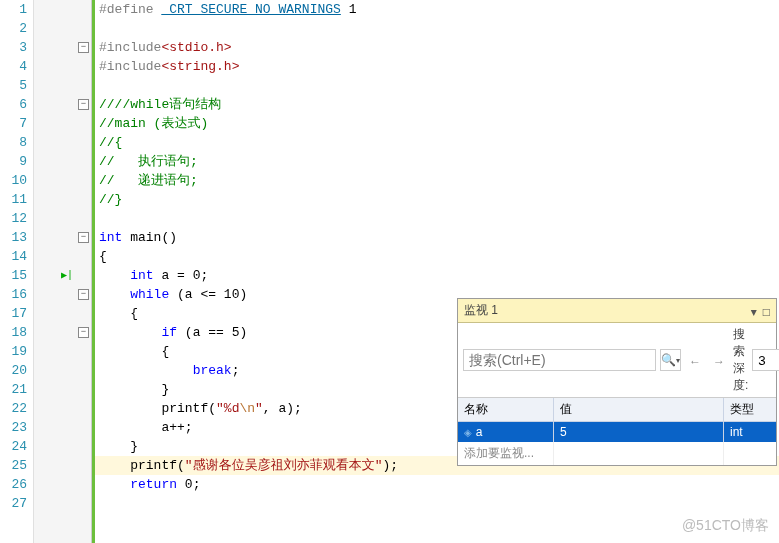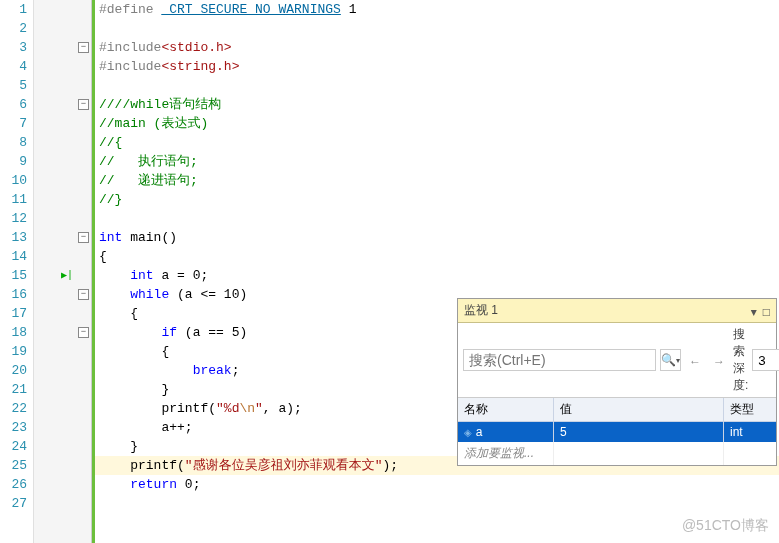--- a/index.html
+++ b/index.html
@@ -148,21 +148,21 @@
 .col-name { width: 96px; }
 .col-val { flex: 1; }
 .col-type { width: 52px; border-right: none !important; }
 .watch-row {
   display: flex;
 }
 .watch-row.sel {
   background: #0a63c7;
   color: #fff;
 }
-.watch-row.add { color: #888; font-style: italic; }
+.watch-row.add { color: #888; }
 .cube { color: #7db5e8; margin-right: 4px; font-style: normal; font-size: 10px; }
 .watermark {
   position: absolute;
   right: 10px;
   bottom: 8px;
   color: #bbb;
   font-family: Arial, sans-serif;
   font-size: 14px;
   pointer-events: none;
 }

